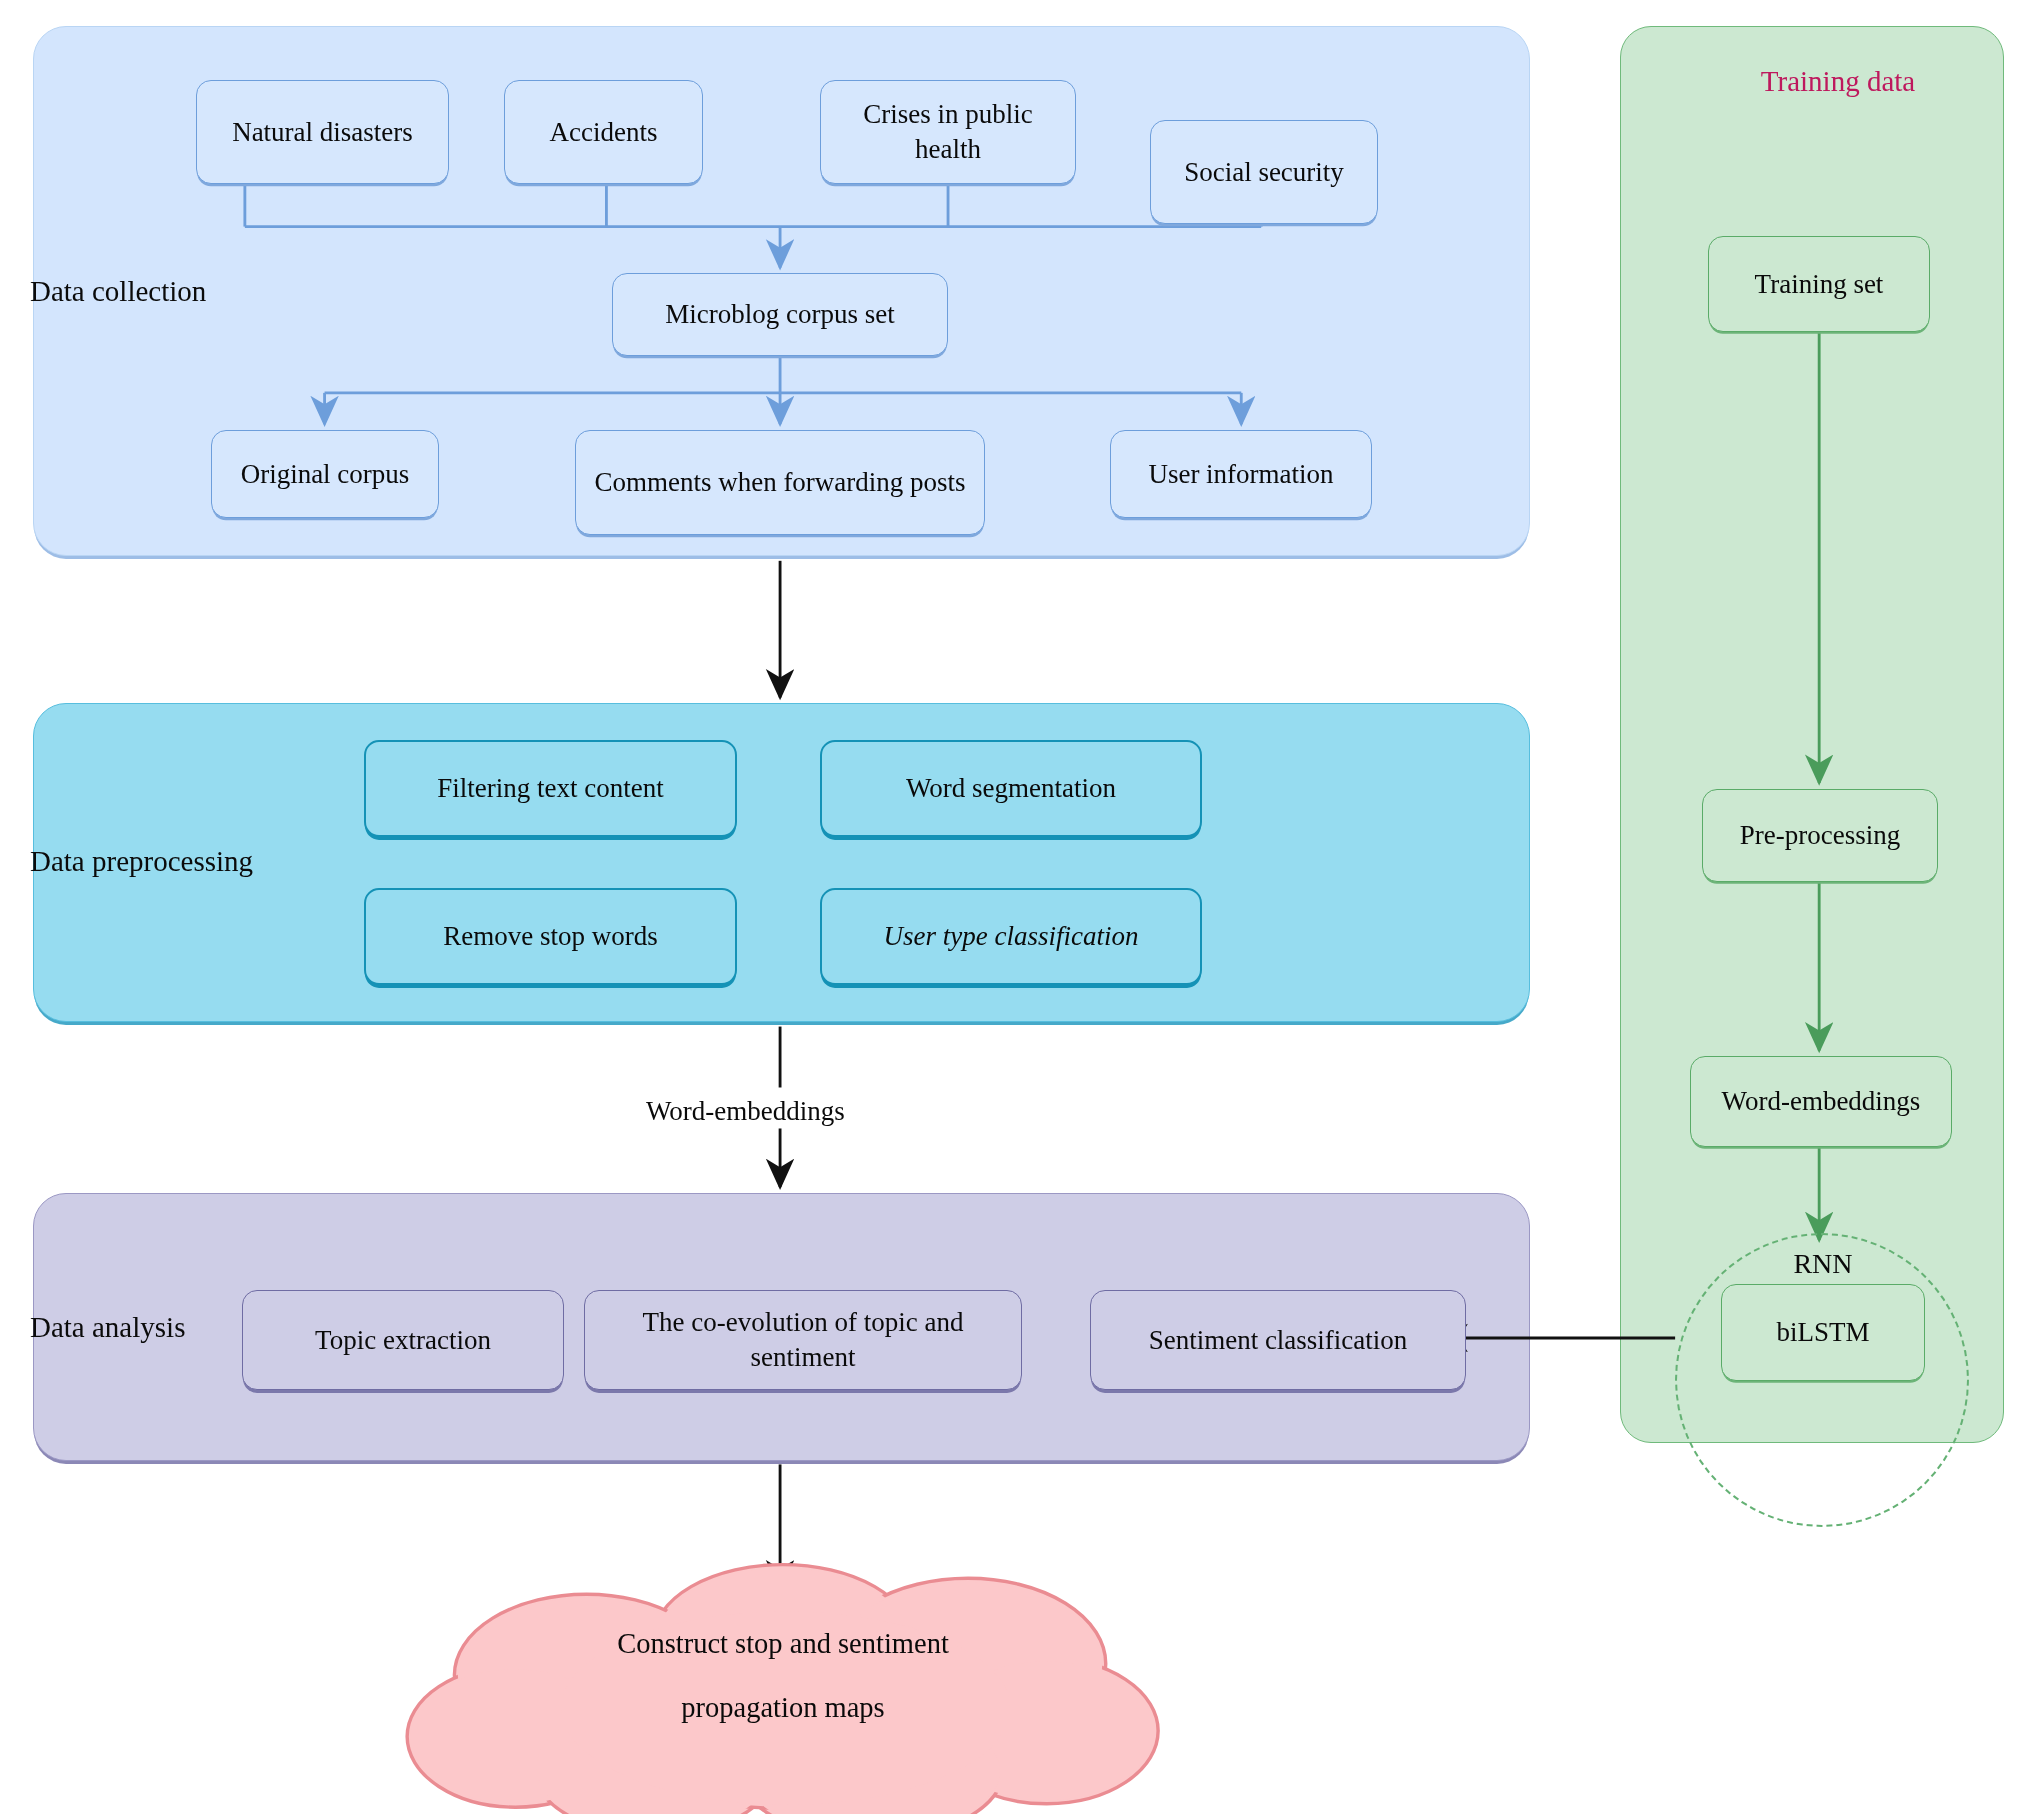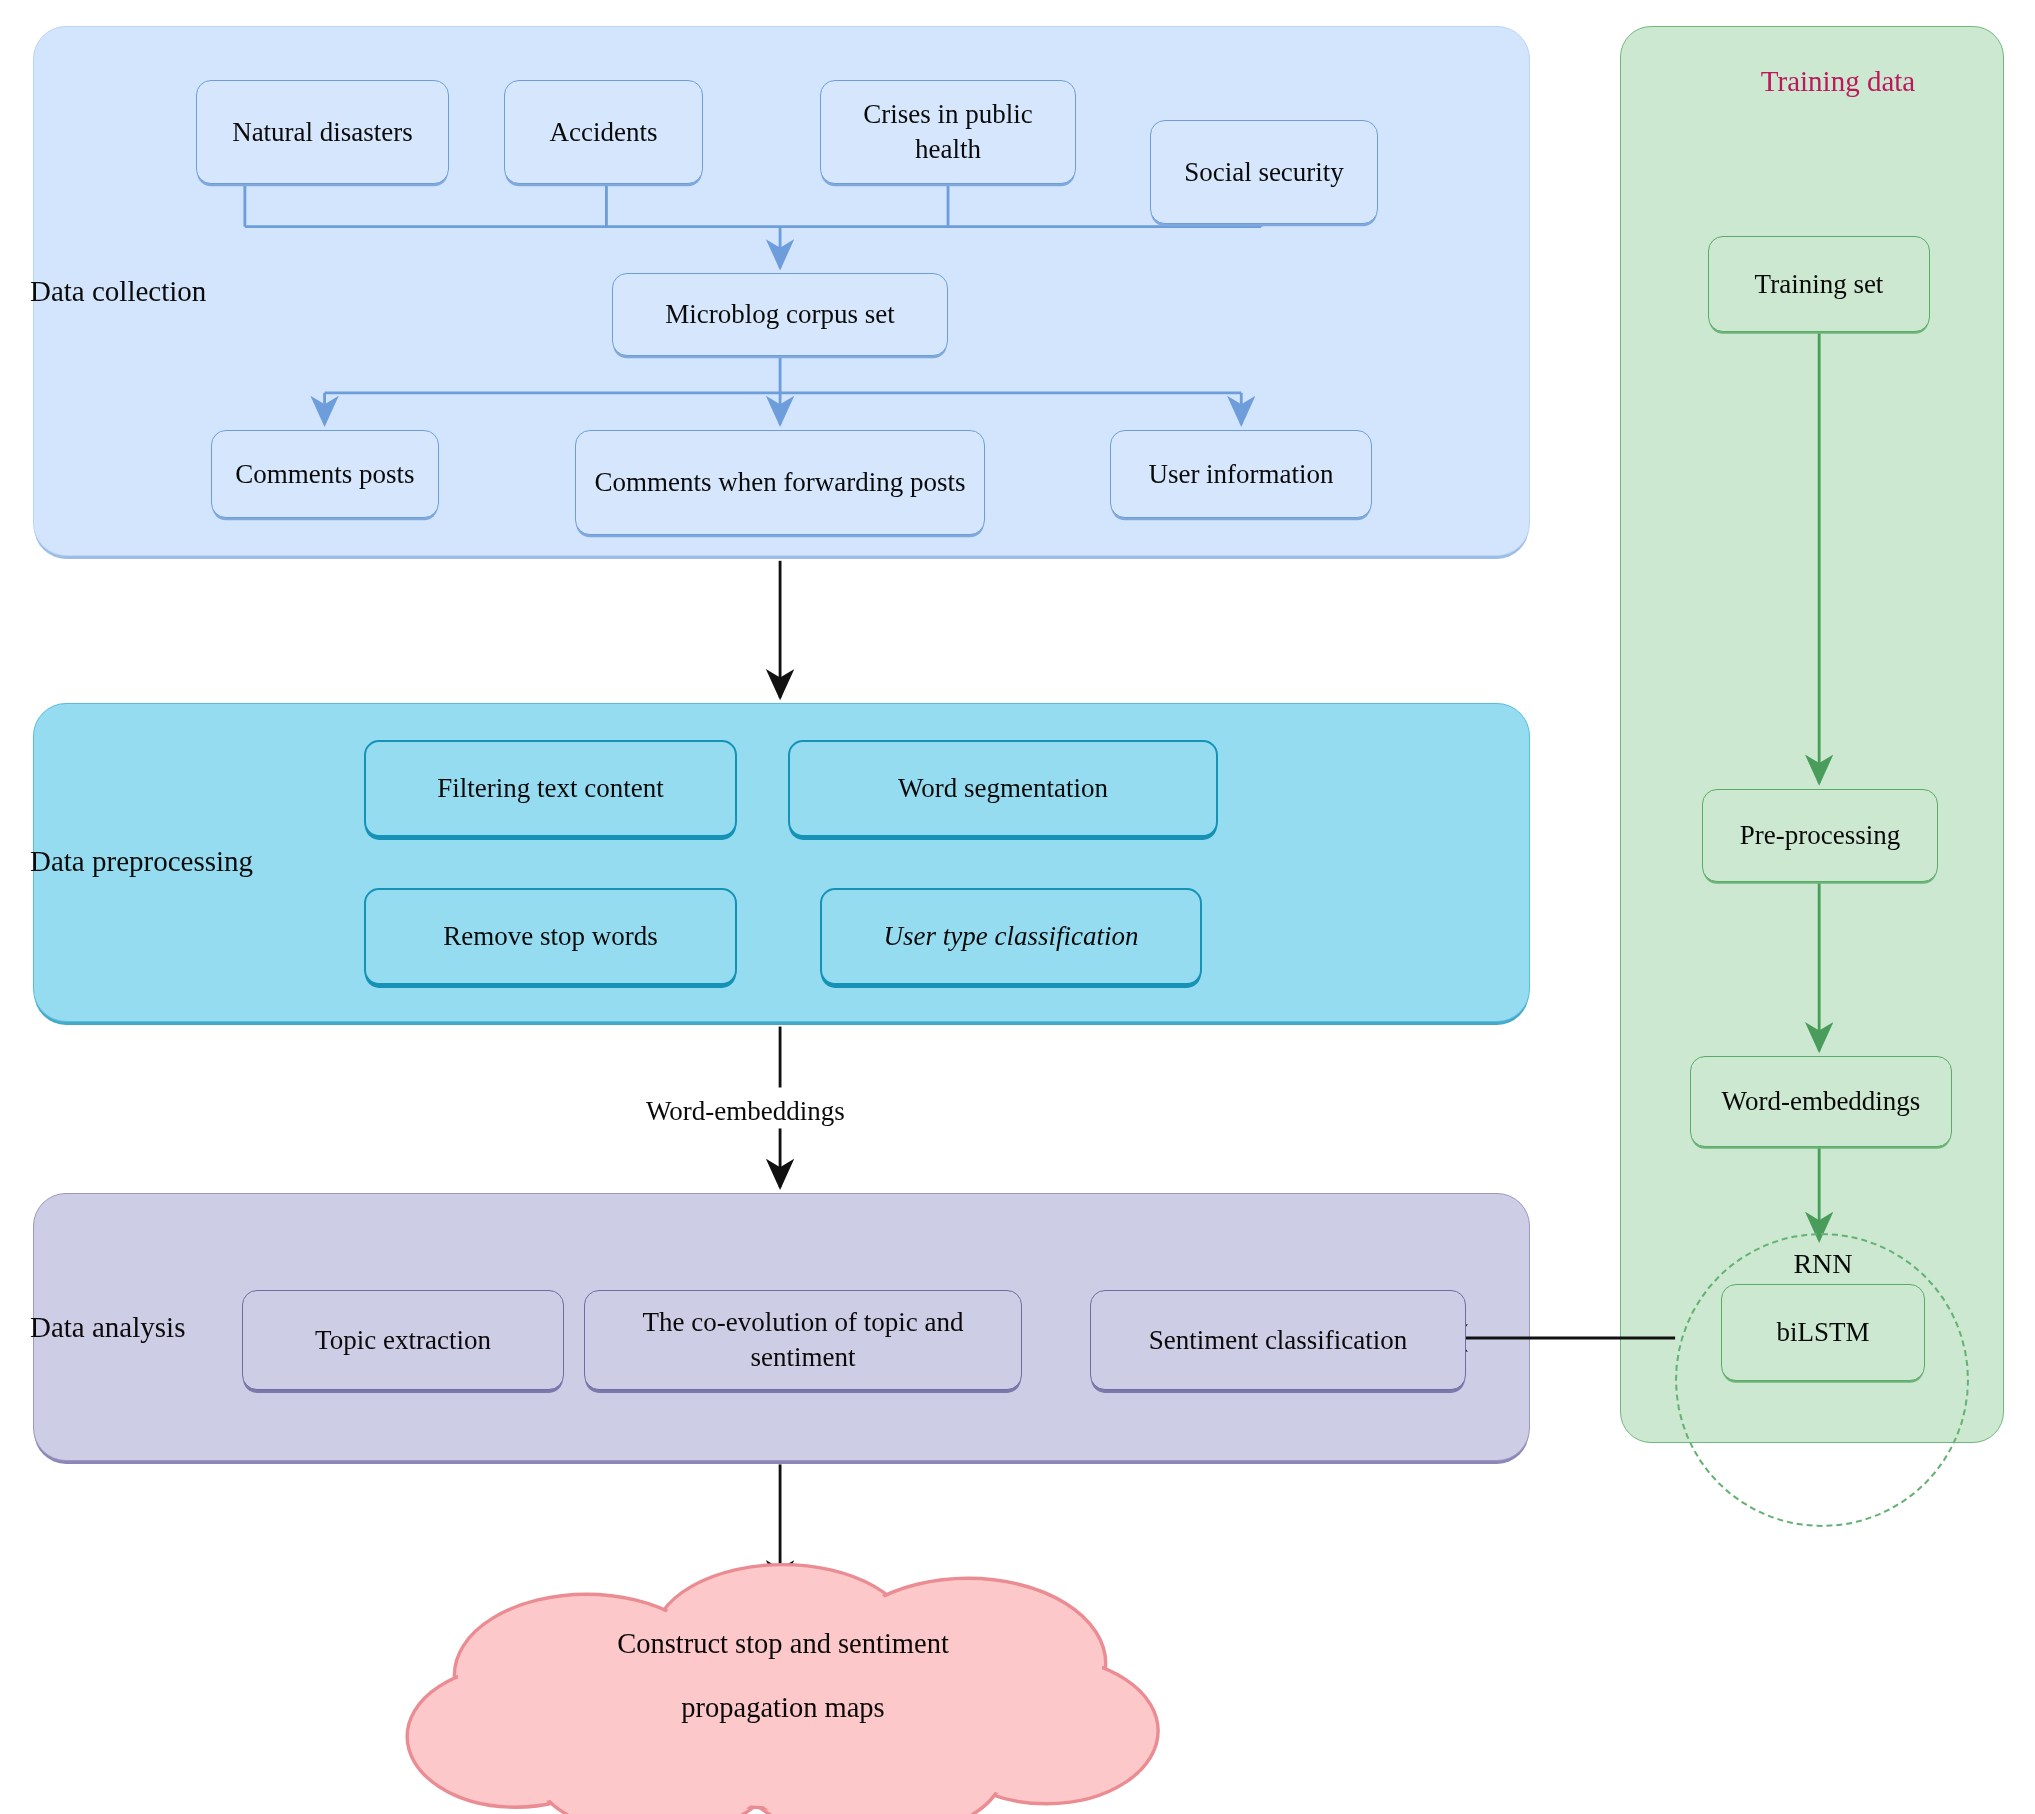--- a/index.html
+++ b/index.html
@@ -110,21 +110,21 @@
   .src-social    { left: 1150px; top: 80px; width: 228px; height: 104px; margin-top: 40px; }
 
   .node-corpus { left: 612px; top: 273px; width: 336px; height: 83px; }
 
   .node-original  { left: 211px;  top: 430px; width: 228px; height: 88px; }
   .node-comments  { left: 575px; top: 430px; width: 410px; height: 105px; }
   .node-userinfo  { left: 1110px; top: 430px; width: 262px; height: 88px; }
 
   
   .node-filtering { left: 364px;  top: 740px; width: 373px; height: 97px; }
-  .node-wordseg   { left: 788px; top: 740px; width: 430px; height: 97px; }
+  .node-wordseg   { left: 820px; top: 740px; width: 382px; height: 97px; }
   .node-stopwords { left: 364px;  top: 888px; width: 373px; height: 97px; }
   .node-usertype  { left: 820px; top: 888px; width: 382px; height: 97px; font-style: italic; }
 
   
   .node-topic     { left: 242px;  top: 1290px; width: 322px; height: 100px; }
   .node-coevo     { left: 584px; top: 1290px; width: 438px; height: 100px; }
   .node-sentiment { left: 1056px; top: 1290px; width: 376px; height: 100px; margin-left: 34px; }
 
   
   .node-trainset  { left: 1708px; top: 236px;  width: 222px; height: 96px; }
@@ -270,21 +270,21 @@
   <div class="stage-label lbl-preprocessing">Data preprocessing</div>
   <div class="stage-label lbl-analysis">Data analysis</div>
 
   <div class="node blue src-natural">Natural disasters</div>
   <div class="node blue src-accidents">Accidents</div>
   <div class="node blue src-crises">Crises in public health</div>
   <div class="node blue src-social">Social security</div>
 
   <div class="node blue node-corpus">Microblog corpus set</div>
 
-  <div class="node blue node-original">Comments posts</div>
+  <div class="node blue node-original">Original corpus</div>
   <div class="node blue node-comments">Comments when forwarding posts</div>
   <div class="node blue node-userinfo">User information</div>
 
   <div class="node cyan node-filtering">Filtering text  content</div>
   <div class="node cyan node-wordseg">Word segmentation</div>
   <div class="node cyan node-stopwords">Remove stop words</div>
   <div class="node cyan node-usertype">User type classification</div>
 
   <div class="edge-label">Word-embeddings</div>
 

